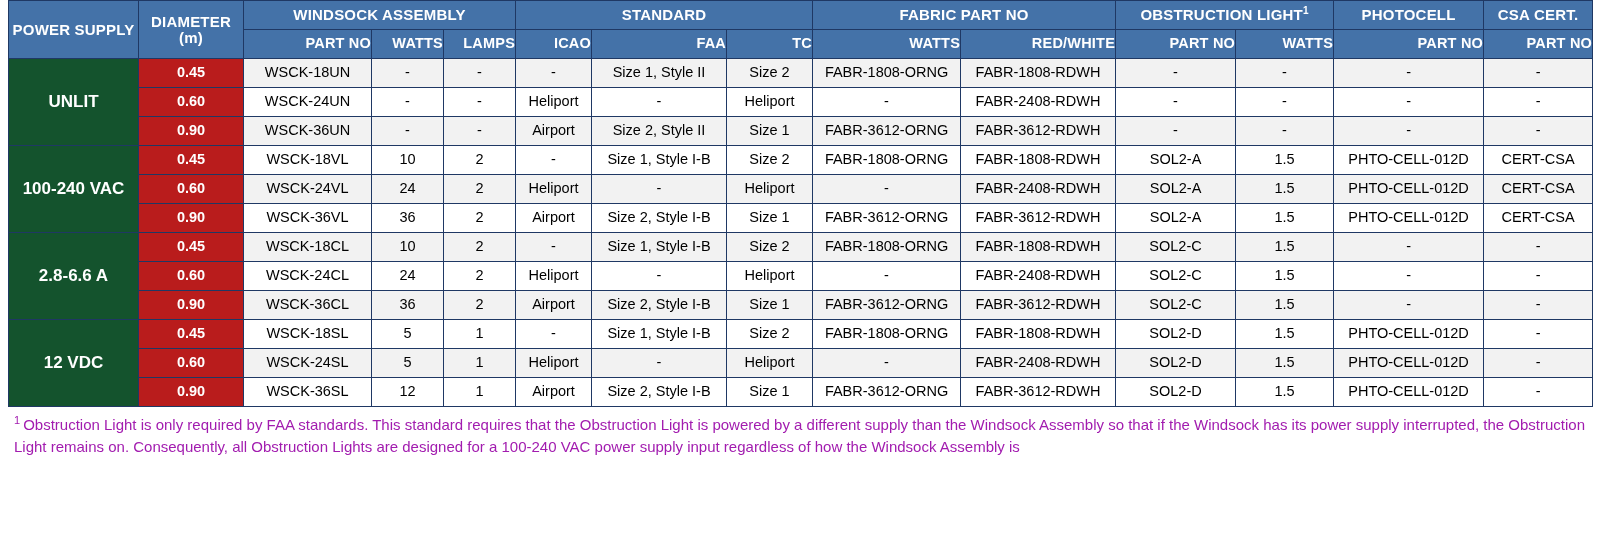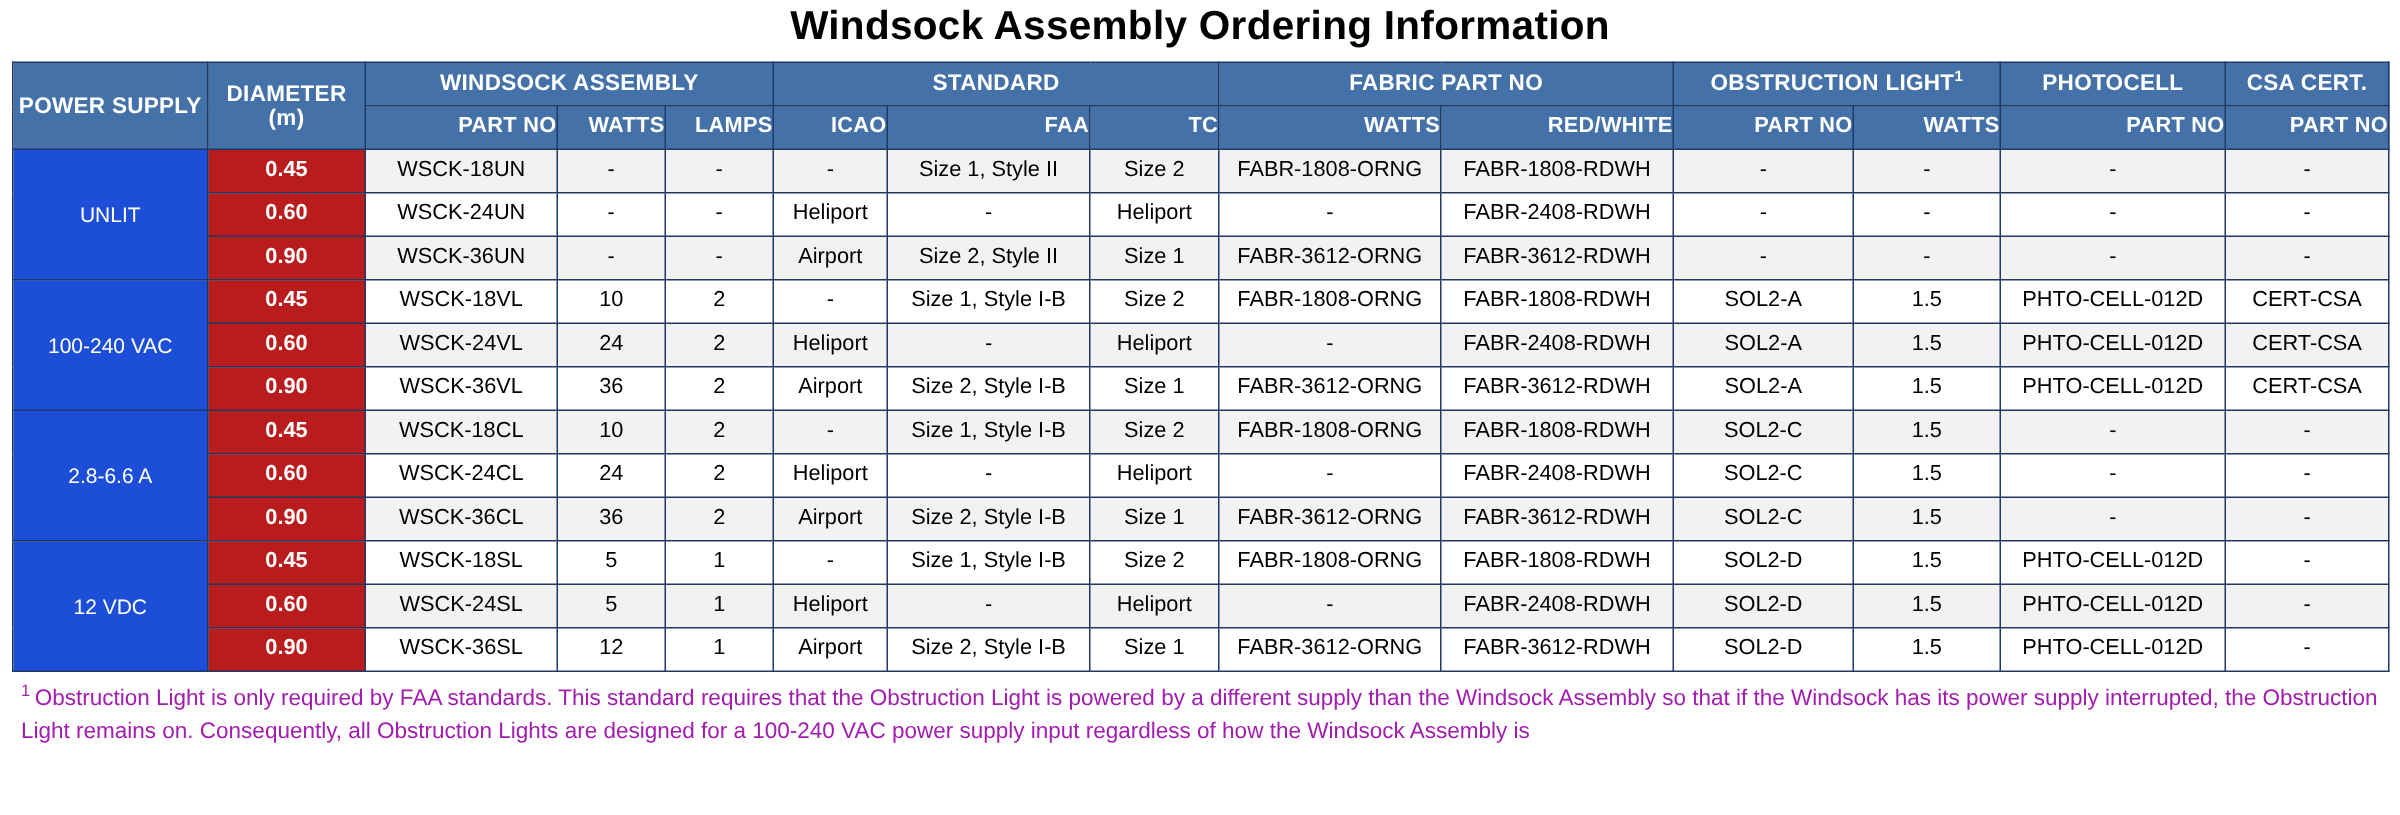--- a/index.html
+++ b/index.html
@@ -48,24 +48,24 @@
     font-weight: bold;
     font-size: 15px;
     letter-spacing: 0.2px;
     padding: 3px 2px;
   }
   th.hdr.sub {
     font-size: 14.5px;
     text-align: right;
   }
   td.psupply {
-    background: #1d4ed8;
+    background: #14532d;
     color: #ffffff;
-    font-weight: normal;
-    font-size: 14px;
+    font-weight: bold;
+    font-size: 17px;
   }
   td.diam {
     background: #b91c1c;
     color: #ffffff;
     font-weight: bold;
     font-size: 14.5px;
   }
   td.cell {
     background: #f2f2f2;
     color: #000000;
@@ -107,21 +107,20 @@
   col.c-opart   { width: 120px; }
   col.c-owatts  { width: 98px; }
   col.c-photo   { width: 150px; }
   col.c-csa     { width: 109px; }
 </style>
 </head>
 <body>
 
 <div class="page">
 
-  <div class="title">Windsock Assembly Ordering Information</div>
 
   <table class="ordering">
     <colgroup>
       <col class="c-power">
         <col class="c-diam">
         <col class="c-partno">
         <col class="c-watts">
         <col class="c-lamps">
       <col class="c-icao">
         <col class="c-faa">

